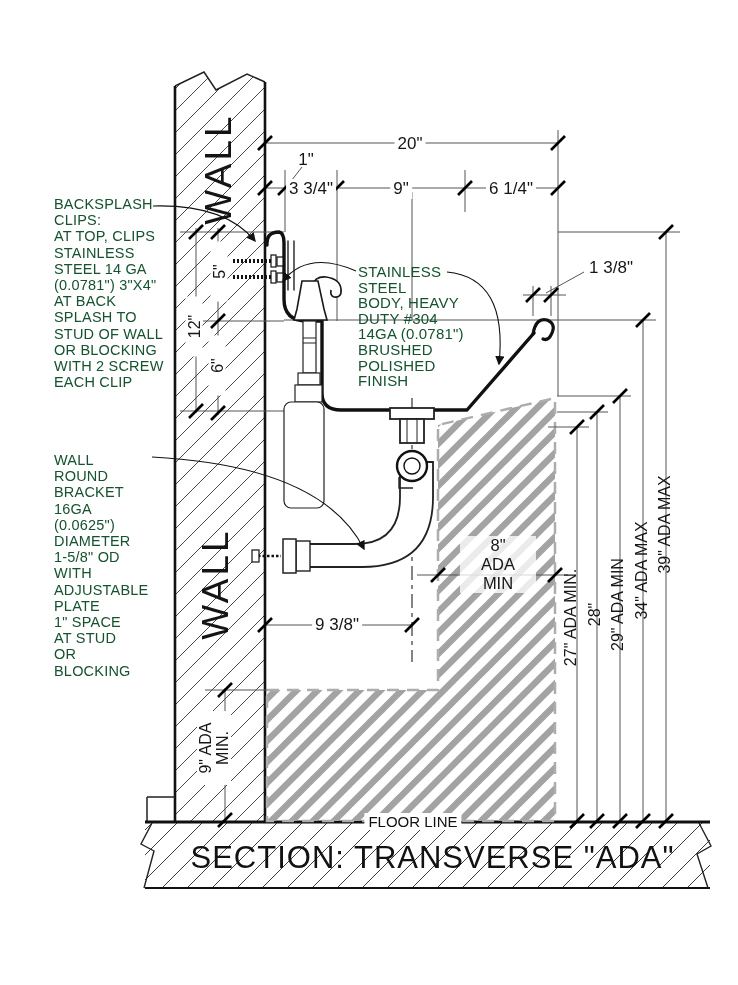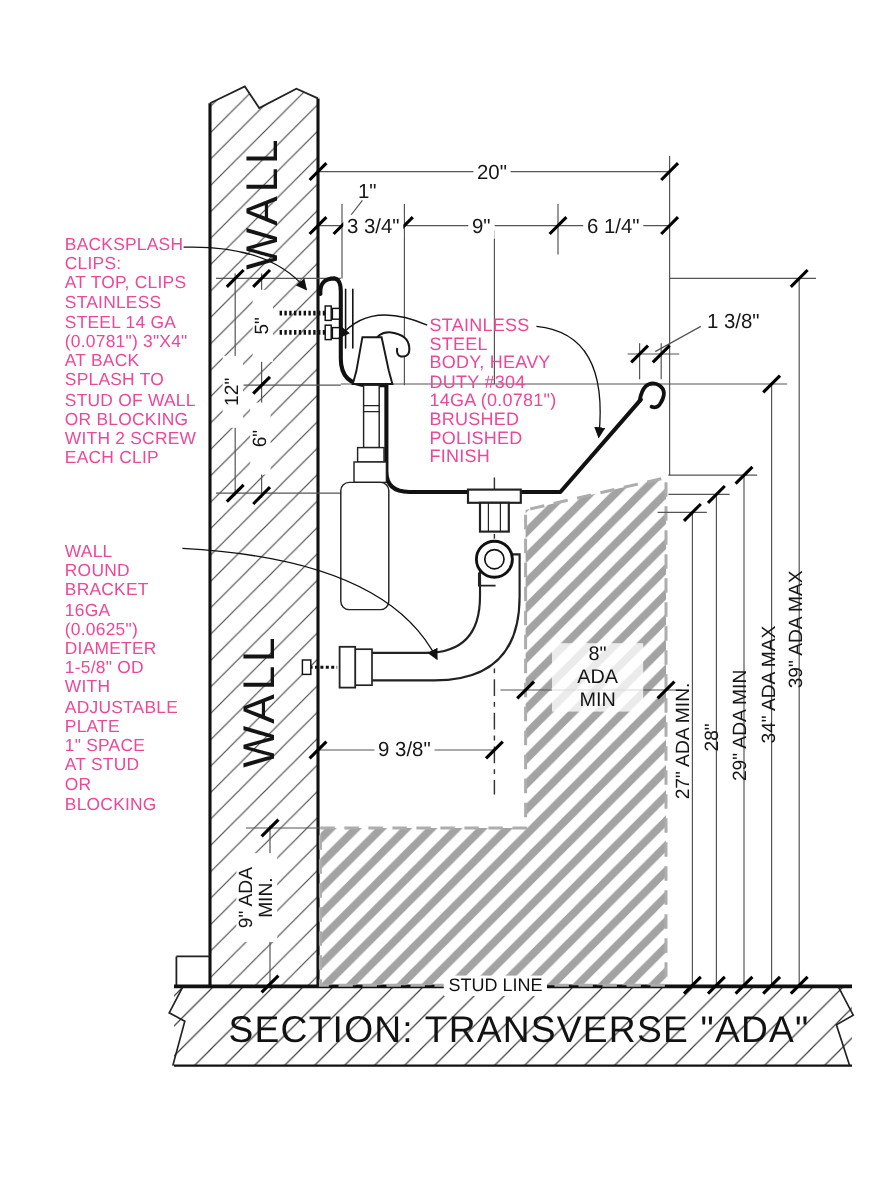--- a/index.html
+++ b/index.html
@@ -1,20 +1,20 @@
 <!DOCTYPE html>
 <html><head>
 <meta charset="utf-8">
 <style>
   html,body{margin:0;padding:0;background:#fff;}
   .canvas{position:relative;width:738px;height:985px;background:#fff;
           font-family:"Liberation Sans",sans-serif;color:#111;overflow:hidden;}
   .canvas svg{position:absolute;left:0;top:0;}
   .note{position:absolute;white-space:pre-line;font-size:14.5px;line-height:16.2px;
-        letter-spacing:.2px;color:#ec4899;}
+        letter-spacing:.2px;color:#14532d;}
   .dim{position:absolute;font-size:17px;background:#fff;padding:0 3px;white-space:nowrap;
        transform:translateX(-50%);color:#161616;}
   .dim.nobg{background:transparent;}
   .vdim{position:absolute;font-size:16px;text-align:center;transform:rotate(-90deg);
         white-space:pre-line;line-height:17px;color:#161616;}
   .vdim.bg{background:#fff;}
   .walltxt{position:absolute;width:130px;font-size:37px;letter-spacing:3px;text-align:center;
            transform:rotate(-90deg);color:#141414;}
   .kneetxt{position:absolute;left:460px;top:536px;width:76px;text-align:center;font-size:16.5px;
            line-height:19px;white-space:pre-line;background:rgba(255,255,255,.78);color:#161616;}
@@ -235,16 +235,16 @@
 <div class="vdim" style="left:510px;top:609px;width:120px;">27" ADA MIN.</div>
 <div class="vdim" style="left:564px;top:606px;width:60px;">28"</div>
 <div class="vdim" style="left:557px;top:596px;width:120px;">29" ADA MIN</div>
 <div class="vdim" style="left:581px;top:562px;width:120px;">34" ADA MAX</div>
 <div class="vdim" style="left:604px;top:516px;width:120px;">39" ADA MAX</div>
 
 <div class="kneetxt">8"
 ADA
 MIN</div>
 
-<span class="floorlbl" style="left:413px;top:813px;">STUD LINE</span>
+<span class="floorlbl" style="left:413px;top:813px;">FLOOR LINE</span>
 <div class="title">SECTION: TRANSVERSE "ADA"</div>
 
 </div>
 
 </body></html>

